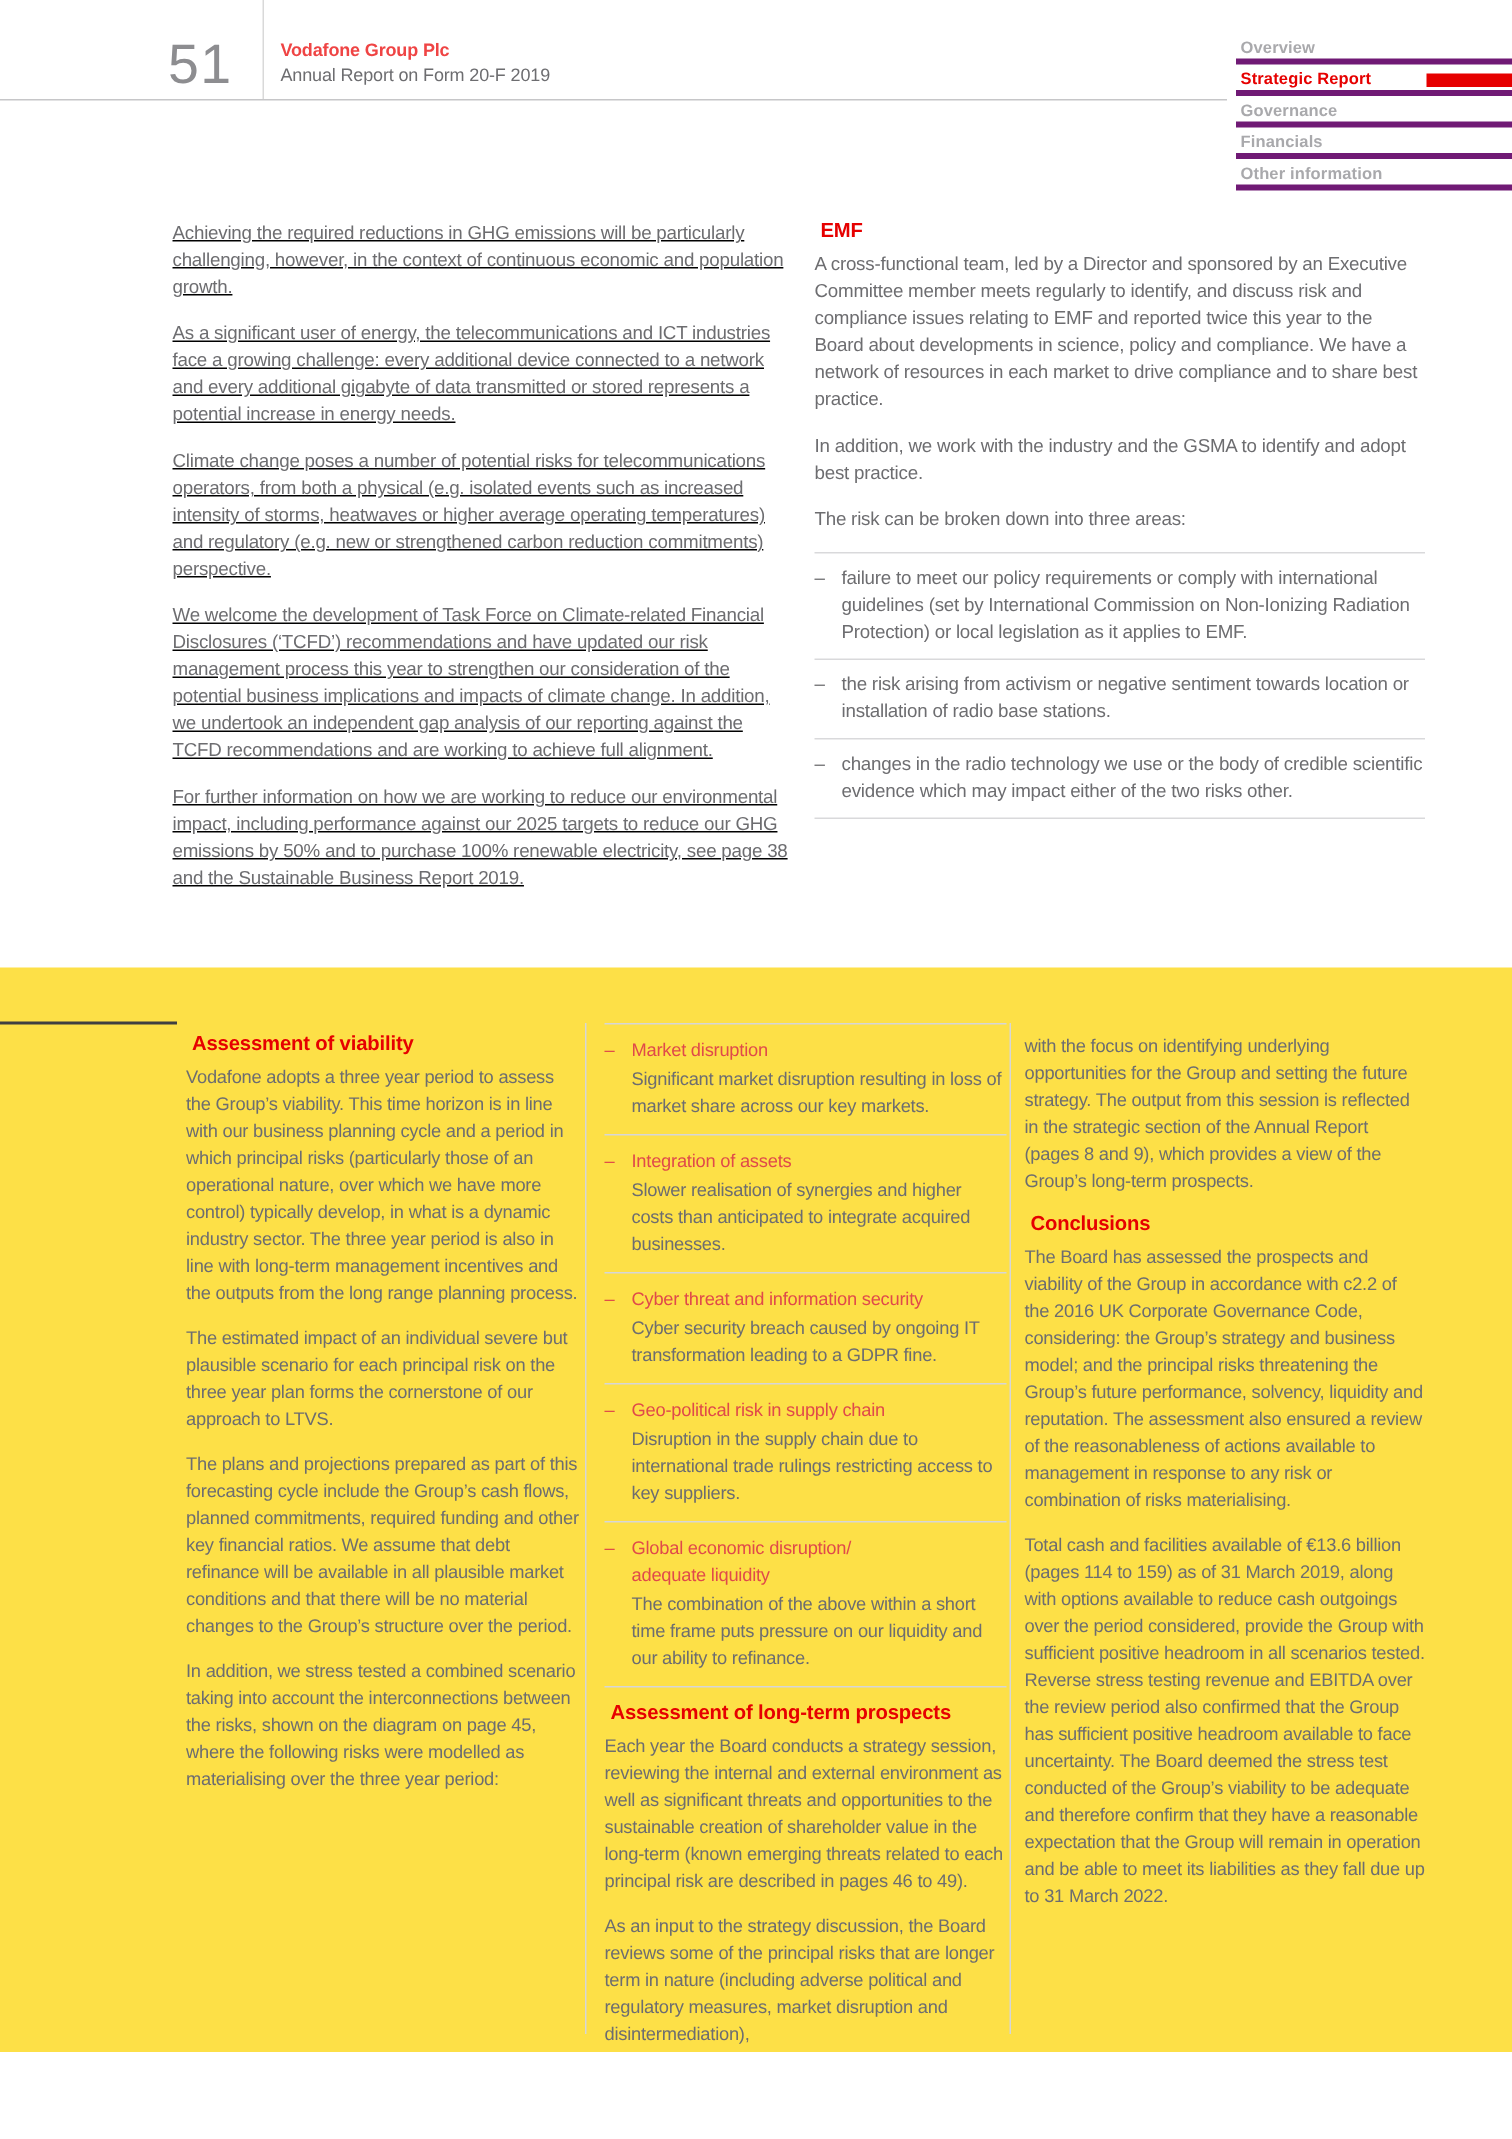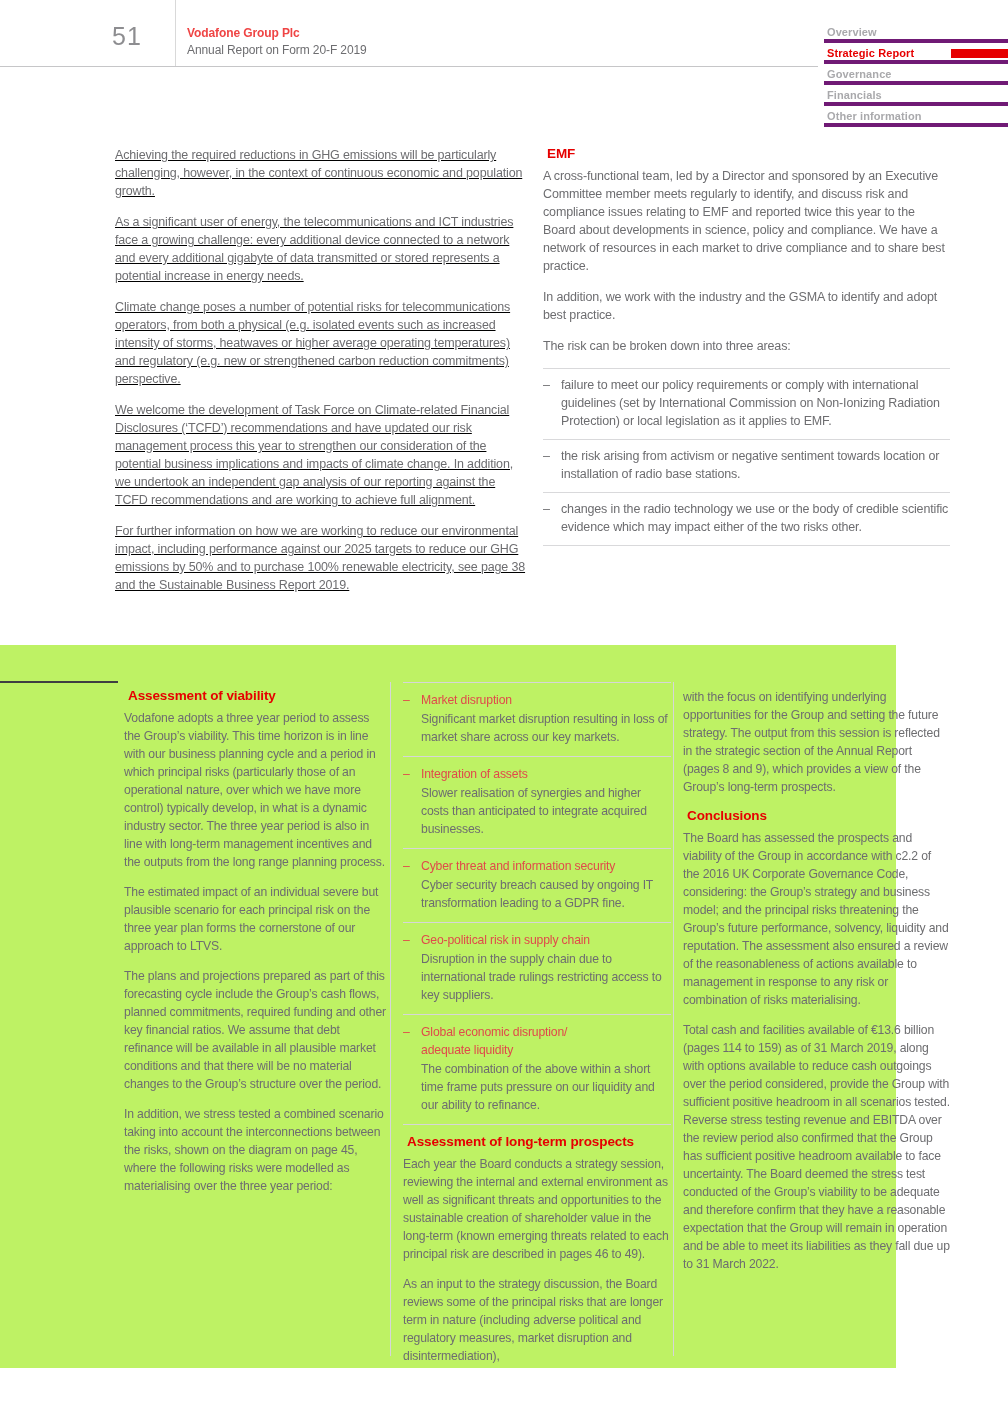--- a/index.html
+++ b/index.html
@@ -7,21 +7,21 @@
   body {
     width:1008px; height:1426px; position:relative; overflow:hidden;
     font-family:"Liberation Sans", sans-serif;
     -webkit-font-smoothing:antialiased;
   }
   .page { position:relative; width:1008px; height:1426px; }
 
   
   .page-num {
     position:absolute; left:112px; top:22px;
-    font-size:25px; font-weight:300; color:#8d8d90; letter-spacing:1px;
+    font-size:37px; font-weight:300; color:#8d8d90; letter-spacing:1px;
   }
   .head-vrule { position:absolute; left:175px; top:0; width:1px; height:66px; background:#d9d9d9; }
   .head-titles { position:absolute; left:187px; top:26px; }
   .company { font-size:12px; font-weight:bold; color:#ef4444; letter-spacing:-0.1px; }
   .report  { font-size:12px; color:#6d6d70; margin-top:3px; letter-spacing:-0.1px; }
   .head-rule { position:absolute; left:0; top:66px; width:818px; height:1px; background:#c6c6c8; }
 
   .section-nav { position:absolute; right:0; top:22px; width:184px; }
   .nav-item {
     position:relative; height:21px; line-height:21px;
@@ -43,21 +43,21 @@
   .dash-list { list-style:none; margin:5px 0 0 0; padding:0; }
   .dash-list li {
     display:flex; border-top:1px solid #d9d9db;
     padding:7px 0 9px 0;
     font-size:12.5px; line-height:18px; color:#6d6d70; letter-spacing:-0.15px;
   }
   .dash-list li:last-child { border-bottom:1px solid #d9d9db; }
   .dash { width:18px; flex:none; }
 
   
-  .panel { position:absolute; left:0; top:645px; width:896px; height:723px; background:#bef264; }
+  .panel { position:absolute; left:0; top:645px; width:1008px; height:723px; background:#fde047; }
   .panel-tick { position:absolute; left:0; top:36px; width:118px; height:2px; background:#3f3f41; }
   .pdivider { position:absolute; top:37px; height:674px; width:1px; background:#d6d6d8; }
   .pdivider.d1 { left:390px; }
   .pdivider.d2 { left:673px; }
 
   .pcol p.body-p { font-size:12.2px; line-height:18px; margin-bottom:12px; }
   .pcol1 { position:absolute; left:124px; top:43px; width:264px; }
   .pcol2 { position:absolute; left:403px; top:37px; width:268px; }
   .pcol3 { position:absolute; left:683px; top:43px; width:267px; }
 

